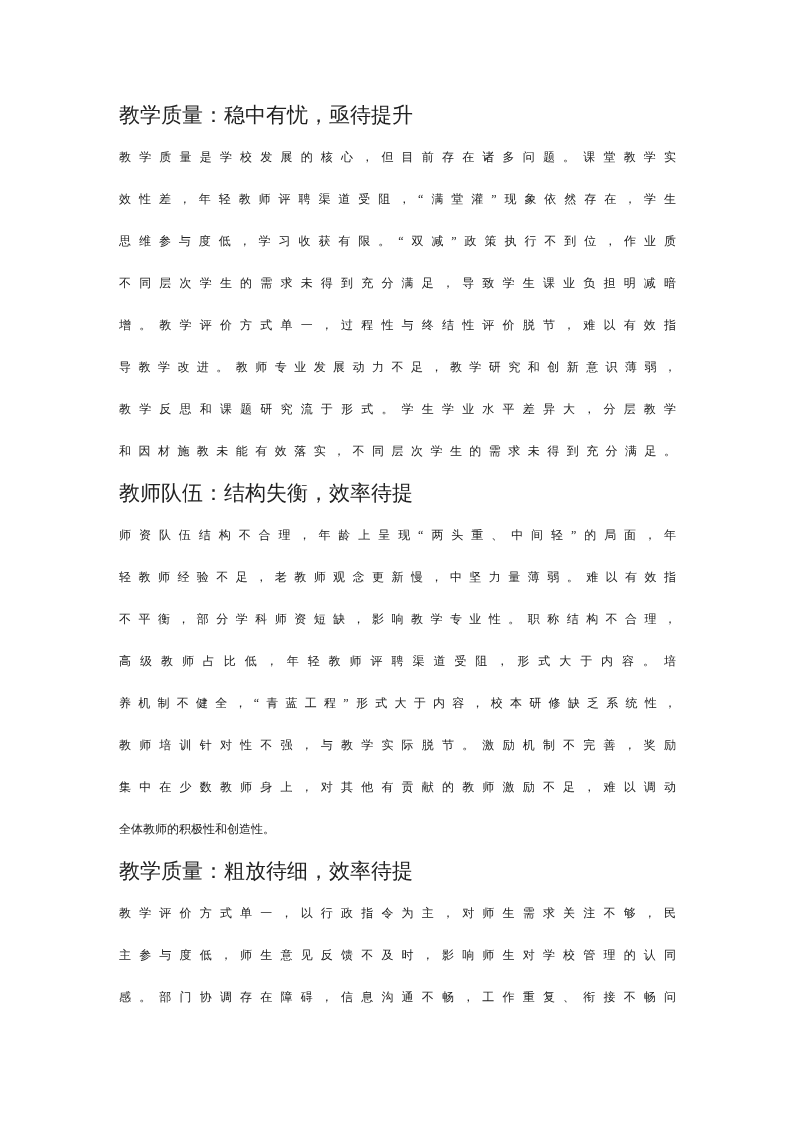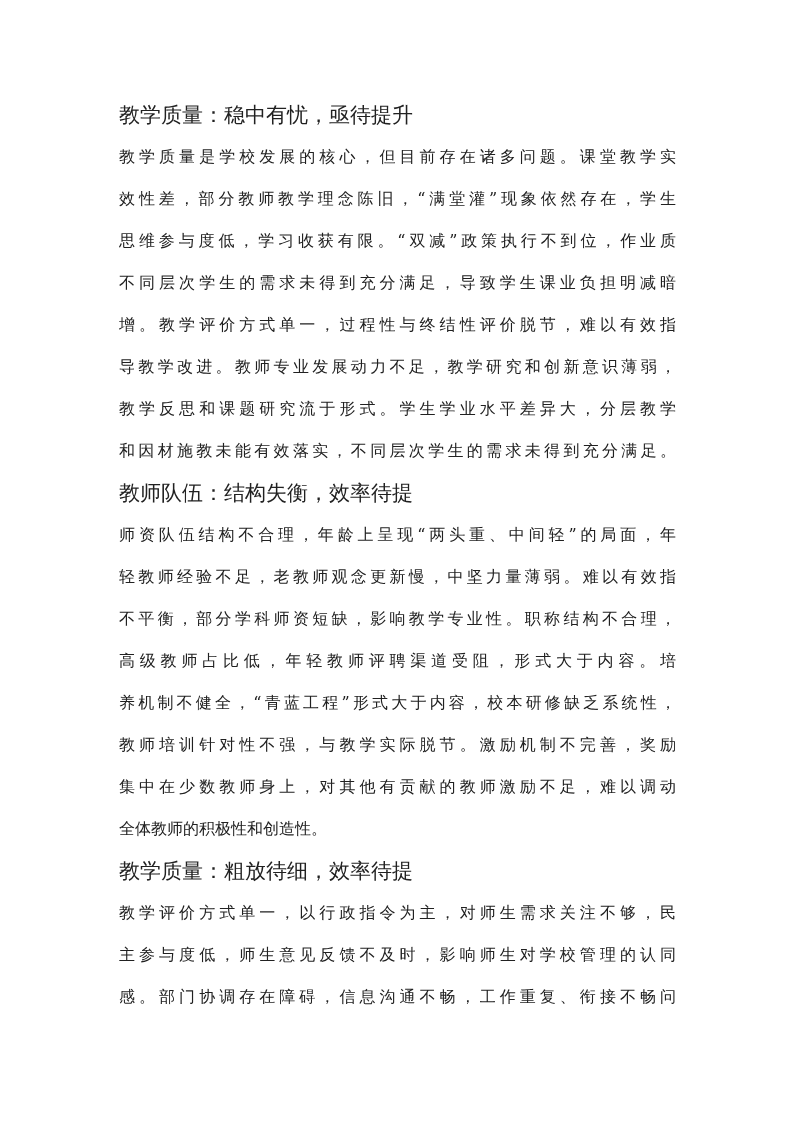--- a/index.html
+++ b/index.html
@@ -13,31 +13,32 @@
     font-family: "DejaVu Serif", "Liberation Serif", serif;
     color: #212121;
     overflow: hidden;
   }
   .page {
     position: relative;
     width: 793px;
     height: 1122px;
     background: #ffffff;
     overflow: hidden;
+    font-family: Liberation Serif, serif;
   }
   .content {
     position: absolute;
     left: 119px;
     top: 94px;
     width: 557px;
   }
   .line {
     height: 42px;
     line-height: 42px;
-    font-size: 16px;
+    font-size: 12px;
     white-space: nowrap;
     text-align: left;
   }
   .line.j {
     white-space: normal;
     text-align: justify;
     text-align-last: justify;
     text-justify: inter-character;
     overflow: hidden;
   }
@@ -46,21 +47,21 @@
   }
 </style>
 </head>
 <body>
 
 <div class="page">
   <div class="content">
 
     <div class="line heading">教学质量：稳中有忧，亟待提升</div>
     <div class="line j">教学质量是学校发展的核心，但目前存在诸多问题。课堂教学实</div>
-    <div class="line j">效性差，部分教师教学理念陈旧，“满堂灌”现象依然存在，学生</div>
+    <div class="line j">效性差，年轻教师评聘渠道受阻，“满堂灌”现象依然存在，学生</div>
     <div class="line j">思维参与度低，学习收获有限。“双减”政策执行不到位，作业质</div>
     <div class="line j">不同层次学生的需求未得到充分满足，导致学生课业负担明减暗</div>
     <div class="line j">增。教学评价方式单一，过程性与终结性评价脱节，难以有效指</div>
     <div class="line j">导教学改进。教师专业发展动力不足，教学研究和创新意识薄弱，</div>
     <div class="line j">教学反思和课题研究流于形式。学生学业水平差异大，分层教学</div>
     <div class="line j">和因材施教未能有效落实，不同层次学生的需求未得到充分满足。</div>
 
     <div class="line heading">教师队伍：结构失衡，效率待提</div>
     <div class="line j">师资队伍结构不合理，年龄上呈现“两头重、中间轻”的局面，年</div>
     <div class="line j">轻教师经验不足，老教师观念更新慢，中坚力量薄弱。难以有效指</div>

